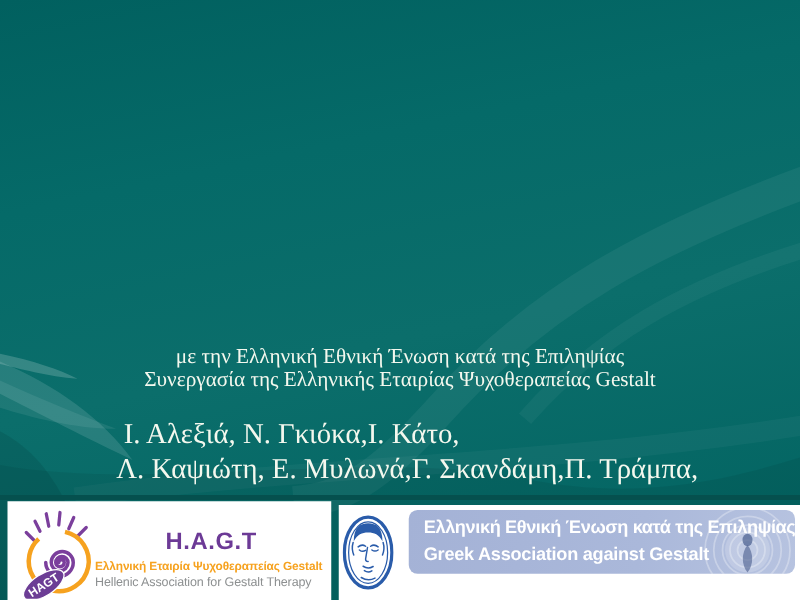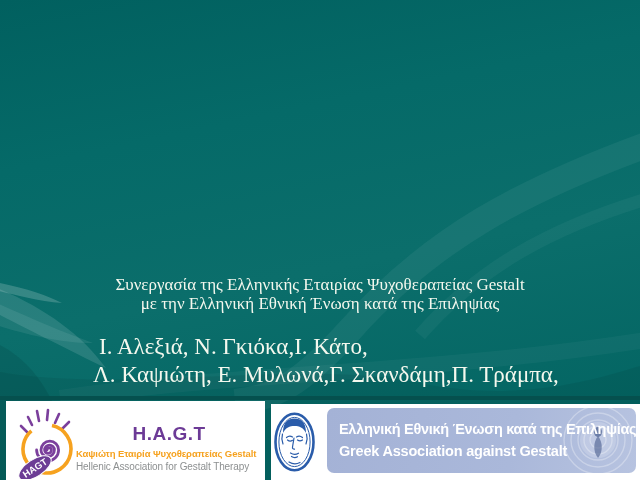--- a/index.html
+++ b/index.html
@@ -24,21 +24,21 @@
   .panel{position:absolute;background:#ffffff;}
   .panel-left{left:6px;top:401px;width:259px;height:79px;}
   .panel-right{left:271px;top:404px;width:369px;height:76px;}
   .hagt-spiral{position:absolute;left:8px;top:4px;width:66px;height:74px;}
   .hagt-text{position:absolute;left:70px;top:23px;width:186px;font-family:"Liberation Sans","DejaVu Sans",sans-serif;}
   .hagt-acronym{font-size:19px;font-weight:bold;color:#6c3a96;letter-spacing:.5px;line-height:1.1;text-align:center;}
   .hagt-greek{font-size:9.5px;font-weight:bold;color:#f6a21f;letter-spacing:-.1px;margin-top:3px;white-space:nowrap;}
   .hagt-english{font-size:10px;color:#8d9091;letter-spacing:-.1px;margin-top:2px;white-space:nowrap;}
   .face-emblem{position:absolute;left:3px;top:8px;width:41px;height:60px;}
   .epi-banner{
-    position:absolute;left:56px;top:4px;width:309px;height:65px;border-radius:7px;
+    position:absolute;left:56px;top:4px;width:309px;height:51px;border-radius:7px;
     background:linear-gradient(100deg,#a4b2d6 0%,#aab8da 60%,#b7c3e0 100%);
     font-family:"Liberation Sans","DejaVu Sans",sans-serif;color:#fff;font-weight:bold;
     display:flex;flex-direction:column;justify-content:center;padding-left:12px;box-sizing:border-box;
     overflow:hidden;
   }
   .epi-greek{font-size:14.5px;letter-spacing:-.3px;line-height:1.45;position:relative;z-index:2;white-space:nowrap;}
   .epi-english{font-size:14.5px;letter-spacing:-.2px;line-height:1.45;position:relative;z-index:2;white-space:nowrap;}
   .ripple{position:absolute;right:0;top:0;width:92px;height:65px;z-index:1;}
 </style>
 </head>
@@ -52,22 +52,22 @@
     <path d="M60 398 C240 372 430 374 645 340" stroke="rgba(255,255,255,0.04)" stroke-width="16" fill="none"></path>
     <path d="M-10 285 C40 305 80 332 106 368 C68 350 20 325 -10 310 Z" fill="rgba(255,255,255,0.12)"></path>
     <path d="M-10 300 C30 318 60 331 93 343 C55 343 15 331 -10 323 Z" fill="rgba(255,255,255,0.08)"></path>
     <path d="M-5 282 C25 288 46 295 62 303 C36 301 8 293 -5 290 Z" fill="rgba(255,255,255,0.18)"></path>
     <path d="M0 480 L0 372 C120 394 300 358 420 383 C520 404 600 378 640 366 L640 480 Z" fill="rgba(0,40,40,0.10)"></path>
     <path d="M0 480 L0 345 C28 360 58 388 78 480 Z" fill="rgba(0,45,45,0.14)"></path>
   </svg>
 
 
   <div class="subtitle">
+    <div>με την Ελληνική Εθνική Ένωση κατά της Επιληψίας</div>
     <div>Συνεργασία της Ελληνικής Εταιρίας Ψυχοθεραπείας Gestalt</div>
-    <div>με την Ελληνική Εθνική Ένωση κατά της Επιληψίας</div>
   </div>
 
   <div class="authors">
     <div class="a1">Ι. Αλεξιά, Ν. Γκιόκα,Ι. Κάτο,</div>
     <div class="a2">Λ. Καψιώτη, Ε. Μυλωνά,Γ. Σκανδάμη,Π. Τράμπα,</div>
   </div>
 
   <div class="separator"></div>
 
   <div class="panel panel-left">
@@ -82,21 +82,21 @@
       </g>
       <circle cx="33" cy="44" r="24" fill="none" stroke="#f6a21f" stroke-width="3.6" stroke-dasharray="128 23" transform="rotate(-78 33 44)"></circle>
       <path d="M33 45 a2.2 2.2 0 0 1 4.4 0 a3.4 3.4 0 0 1 -6.8 0 a4.9 4.9 0 0 1 9.8 0 a6.7 6.7 0 0 1 -13.4 0 a8.8 8.8 0 0 1 17.6 0 a11 11 0 0 1 -22 0" fill="none" stroke="#7b3f9c" stroke-width="2.8" stroke-linecap="round"></path>
       <g transform="rotate(-33 21 63)">
         <ellipse cx="21" cy="63" rx="18.5" ry="8.5" fill="#6c3d95" stroke="#ffffff" stroke-width="1"></ellipse>
         <text x="21" y="66.2" text-anchor="middle" font-size="9.5" font-weight="bold" fill="#ffffff" font-family="Liberation Sans, DejaVu Sans, sans-serif">HAGT</text>
       </g>
     </svg>
     <div class="hagt-text">
       <div class="hagt-acronym">H.A.G.T</div>
-      <div class="hagt-greek">Καψιώτη Εταιρία Ψυχοθεραπείας Gestalt</div>
+      <div class="hagt-greek">Ελληνική Εταιρία Ψυχοθεραπείας Gestalt</div>
       <div class="hagt-english">Hellenic Association for Gestalt Therapy</div>
     </div>
   </div>
 
   <div class="panel panel-right">
     <svg class="face-emblem" viewBox="0 0 41 60" aria-hidden="true">
       <ellipse cx="20.5" cy="30" rx="19" ry="28.3" fill="#ffffff" stroke="#2a5caa" stroke-width="2.6"></ellipse>
       <ellipse cx="20.5" cy="30" rx="15.6" ry="24.6" fill="none" stroke="#2a5caa" stroke-width="1"></ellipse>
       <path d="M9 21 C9 10 14 6.5 20.5 6.5 C27 6.5 32 10 32 21 C29 15.5 25.5 14 20.5 14 C15.5 14 12 15.5 9 21 Z" fill="#2a5caa"></path>
       <g stroke="#2a5caa" stroke-width="1.2" fill="none" stroke-linecap="round">

